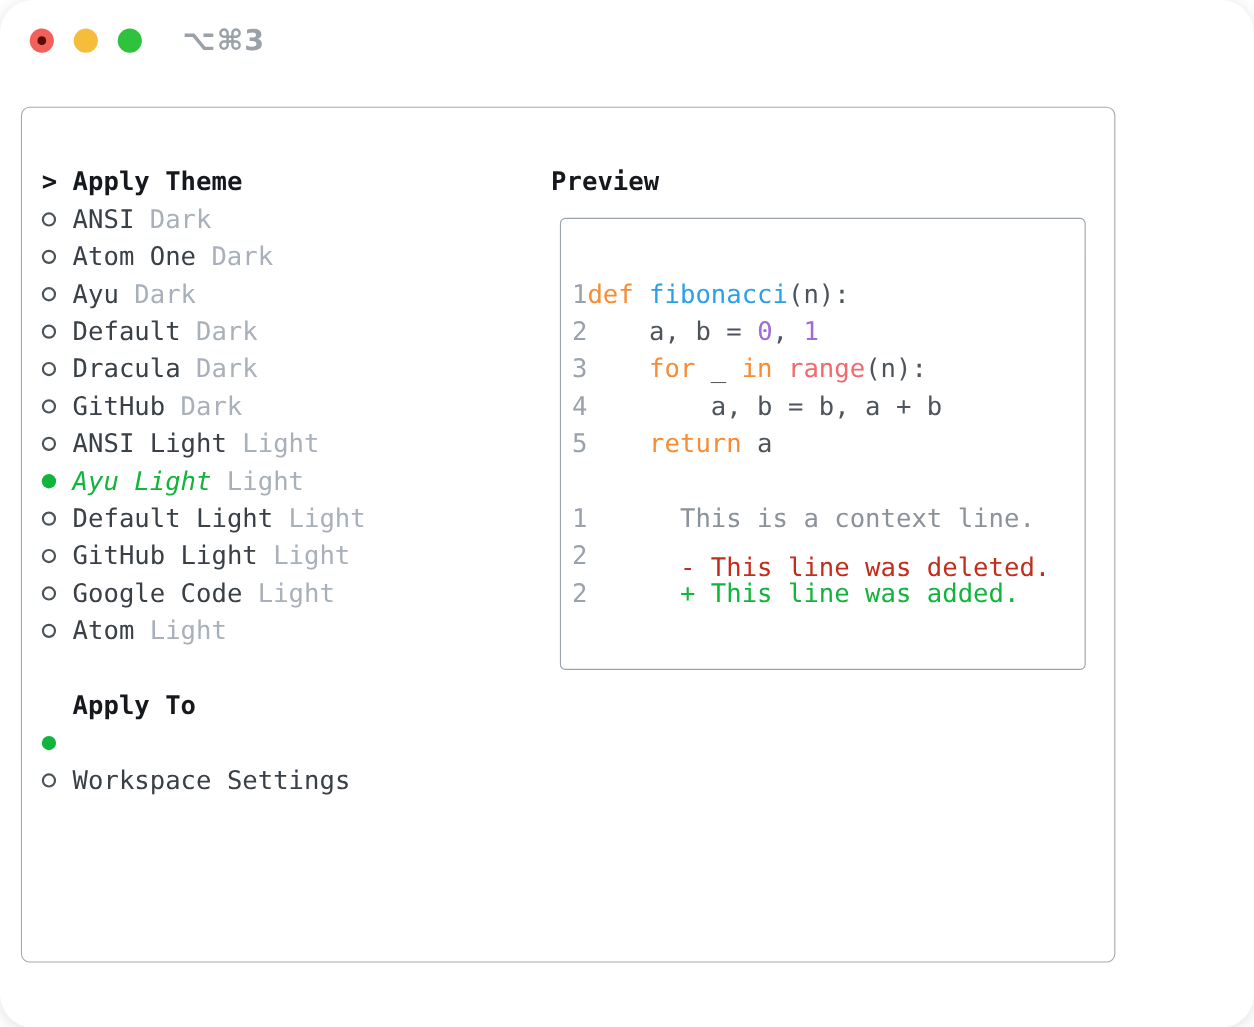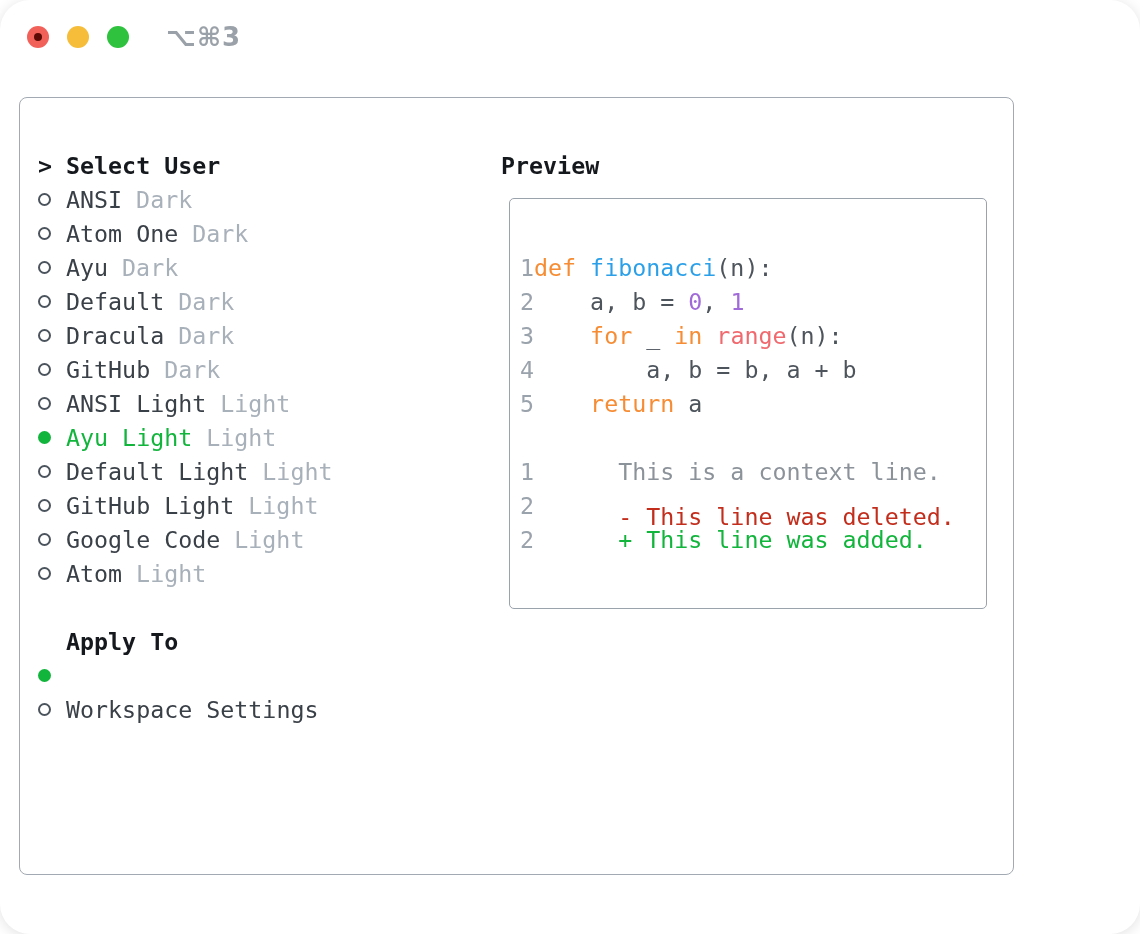--- a/index.html
+++ b/index.html
@@ -23,21 +23,21 @@
   
   .list{position:absolute;left:38px;top:148px;}
   .apply-block{position:absolute;left:38px;top:624px;}
   .row{height:34px;display:flex;align-items:center;white-space:pre;}
   .prefix{width:28px;display:flex;align-items:center;flex:0 0 28px;}
   .cursor{font-weight:bold;color:#15181c;}
   .header-text{font-weight:bold;color:#15181c;}
   .ring{width:9px;height:9px;border:2px solid var(--bullet,#4b535c);border-radius:50%;}
   .dot{width:13px;height:13px;background:var(--green,#12b53c);border-radius:50%;}
   .tname{color:var(--item-text,#3a4047);}
-  .row.selected .tname{color:var(--green,#12b53c);}
+  .row.selected .tname{color:var(--green,#12b53c);font-style:italic;}
   .tvariant{color:var(--variant-text,#a8b0b9);margin-left:14px;}
   .hint{position:absolute;left:38px;top:760px;width:440px;line-height:34px;color:var(--hint-text,#a9b1ba);}
 
   
   .preview-label{position:absolute;left:501px;top:148px;height:34px;display:flex;align-items:center;
                  font-weight:bold;color:#15181c;text-align:center;}
   .preview-box{position:absolute;left:509px;top:198px;width:476px;height:409px;border:1.5px solid #9aa2ac;border-radius:5px;background:#fff;}
   .code{position:absolute;left:520px;top:250px;}
   .code-line{height:34px;display:flex;align-items:center;white-space:pre;}
   .gutter{display:inline-block;width:14px;flex:0 0 14px;}
@@ -56,21 +56,21 @@
     <span class="win-title">⌥⌘3</span>
   </div>
 
   <div class="panel"></div>
 
   <div class="list" id="theme-list">
     <div class="row">
       <span class="prefix">
         <span class="cursor">&gt;</span>
       </span>
-      <span class="header-text">Select User</span>
+      <span class="header-text">Apply Theme</span>
     </div>
   <div class="row"><span class="prefix"><span class="ring"></span></span><span class="tname">ANSI</span><span class="tvariant">Dark</span></div>
       <div class="row"><span class="prefix"><span class="ring"></span></span><span class="tname">Atom One</span><span class="tvariant">Dark</span></div>
       <div class="row"><span class="prefix"><span class="ring"></span></span><span class="tname">Ayu</span><span class="tvariant">Dark</span></div>
       <div class="row"><span class="prefix"><span class="ring"></span></span><span class="tname">Default</span><span class="tvariant">Dark</span></div>
       <div class="row"><span class="prefix"><span class="ring"></span></span><span class="tname">Dracula</span><span class="tvariant">Dark</span></div>
       <div class="row"><span class="prefix"><span class="ring"></span></span><span class="tname">GitHub</span><span class="tvariant">Dark</span></div>
       <div class="row"><span class="prefix"><span class="ring"></span></span><span class="tname">ANSI Light</span><span class="tvariant">Light</span></div>
       <div class="row selected"><span class="prefix"><span class="dot"></span></span><span class="tname">Ayu Light</span><span class="tvariant">Light</span></div>
       <div class="row"><span class="prefix"><span class="ring"></span></span><span class="tname">Default Light</span><span class="tvariant">Light</span></div>

